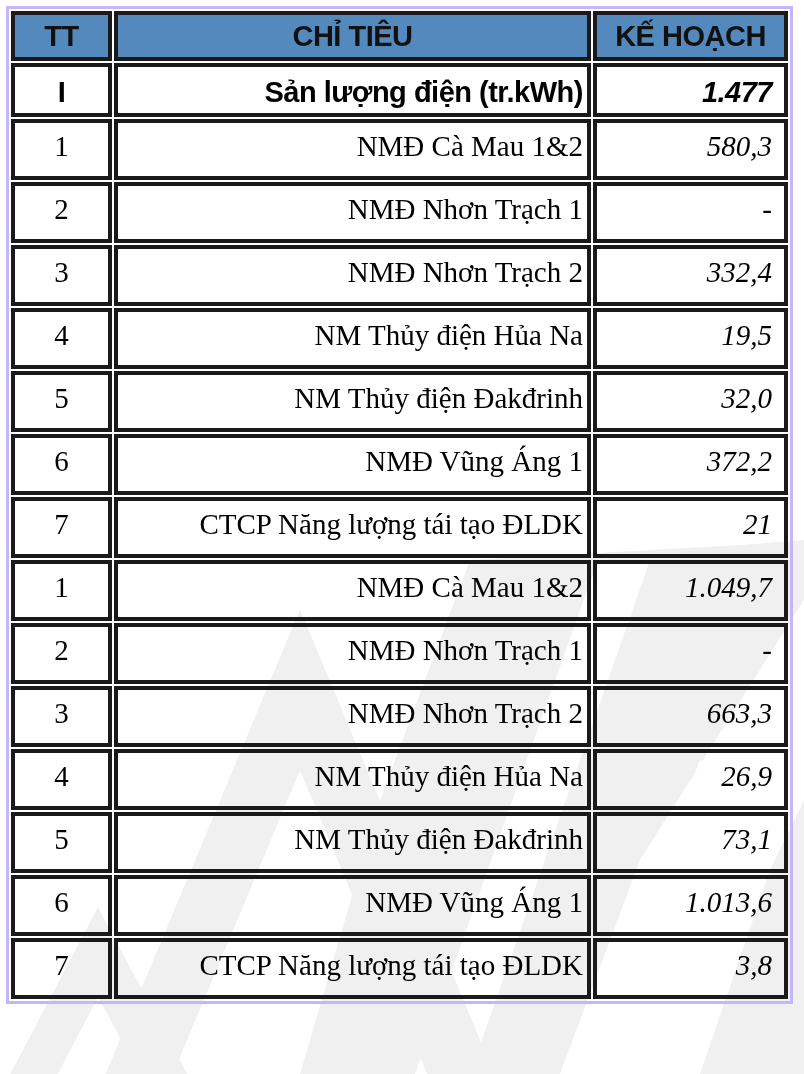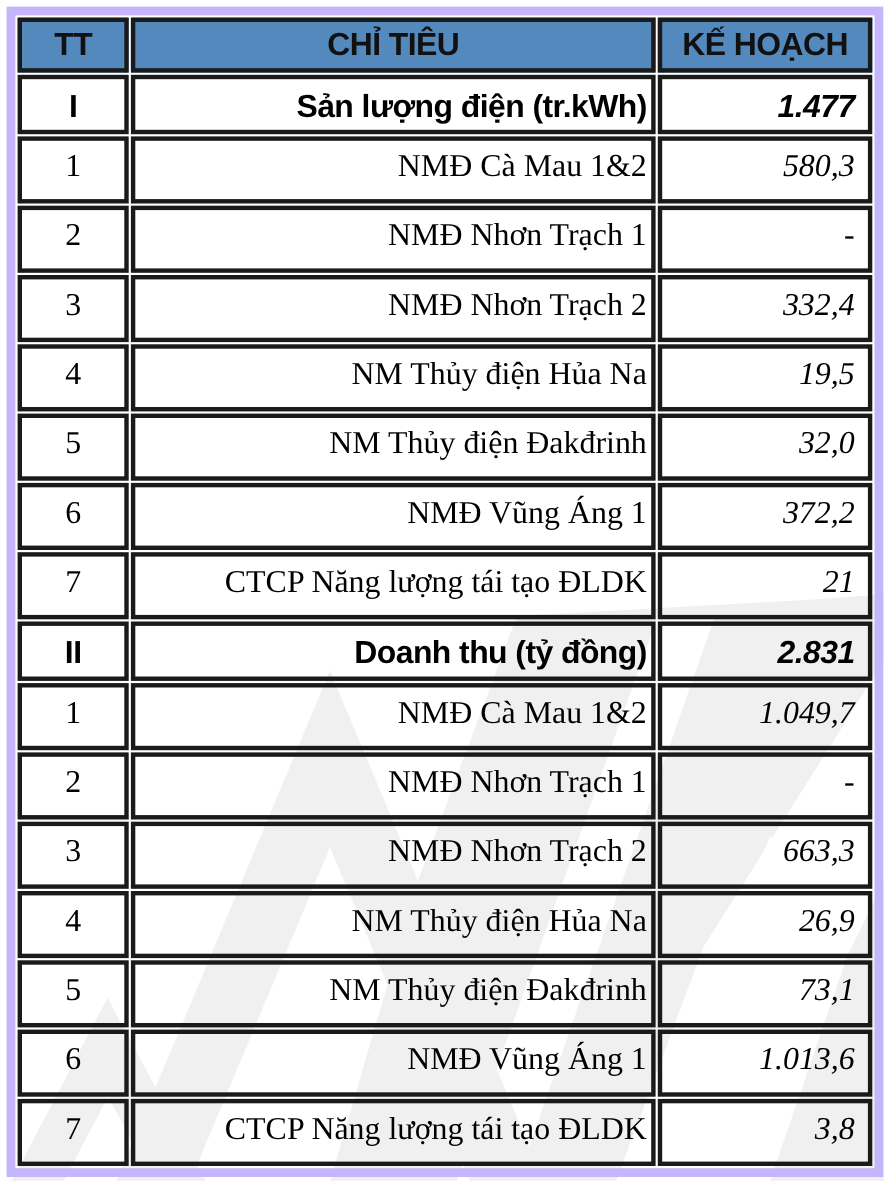--- a/index.html
+++ b/index.html
@@ -21,21 +21,21 @@
     width: 804px;
     height: 1074px;
     z-index: 0;
   }
   table.plan-table {
     position: relative;
     z-index: 1;
     margin: 6px;
     border-collapse: separate;
     border-spacing: 2px;
-    border: 8px solid #c4b5fd;
+    border: 3px solid #c4b5fd;
     table-layout: fixed;
     width: 707px;
     background: transparent;
   }
   col.c-no    { width: 101px; }
   col.c-label { width: 477px; }
   col.c-value { width: 195px; }
   th, td {
     box-sizing: border-box;
     border: 4px solid #1a1a1a;
@@ -138,25 +138,20 @@
       <tr class="item">
         <td class="no">6</td>
         <td class="label">NMĐ Vũng Áng 1</td>
         <td class="value">372,2</td>
       </tr>
       <tr class="item">
         <td class="no">7</td>
         <td class="label">CTCP Năng lượng tái tạo ĐLDK</td>
         <td class="value">21</td>
       </tr>
-      <tr class="section">
-        <td class="no">II</td>
-        <td class="label">Doanh thu (tỷ đồng)</td>
-        <td class="value">2.831</td>
-      </tr>
       <tr class="item">
         <td class="no">1</td>
         <td class="label">NMĐ Cà Mau 1&amp;2</td>
         <td class="value">1.049,7</td>
       </tr>
       <tr class="item">
         <td class="no">2</td>
         <td class="label">NMĐ Nhơn Trạch 1</td>
         <td class="value">-</td>
       </tr>

